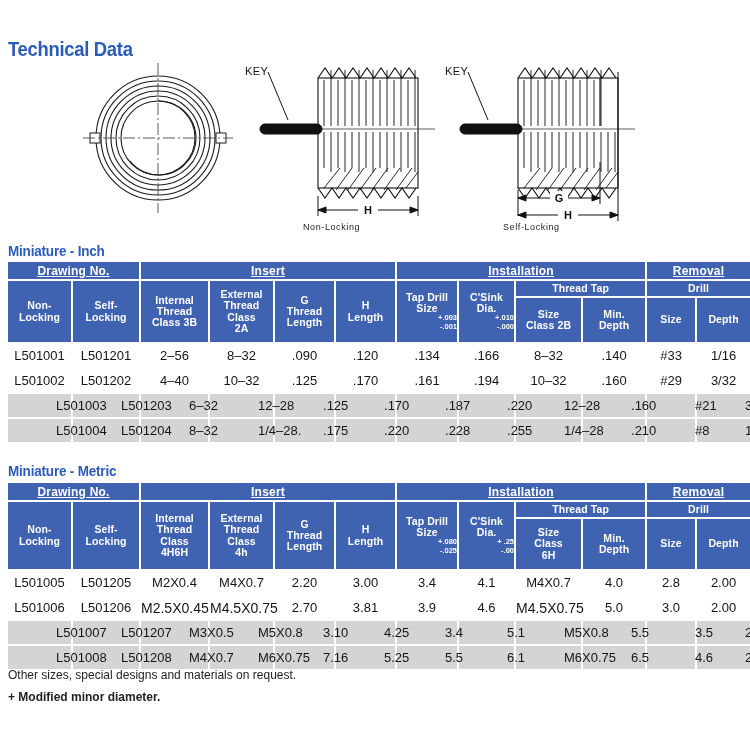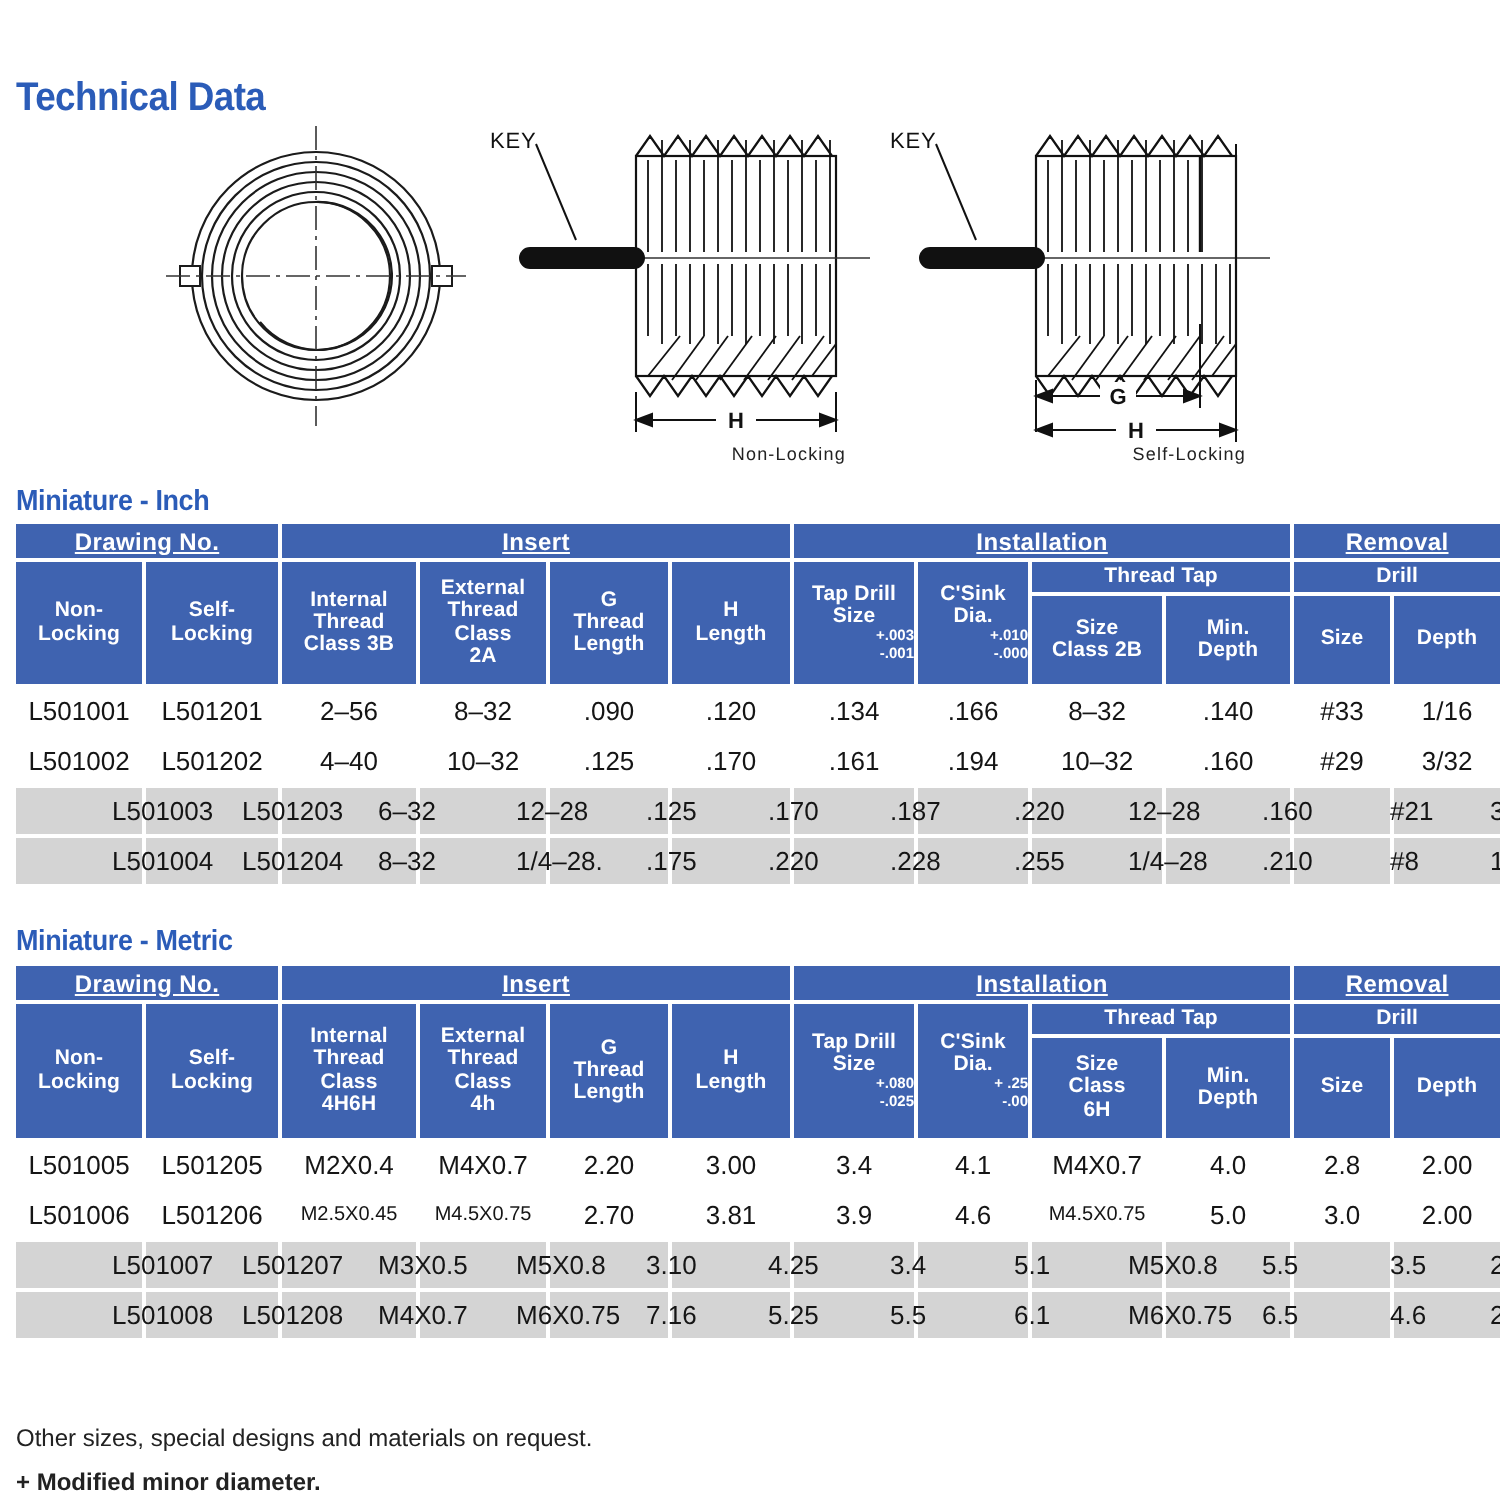--- a/index.html
+++ b/index.html
@@ -38,21 +38,21 @@
     height: 200px;
   }
   .diagram {
     position: absolute;
   }
   .diag-caption {
     position: absolute;
     font-size: 9px;
     color: #222;
     letter-spacing: 0.6px;
-    text-align: right;
+    text-align: left;
     width: 120px;
   }
   .key-label {
     position: absolute;
     font-size: 11px;
     color: #111;
     letter-spacing: 0.4px;
   }
 
   
@@ -116,30 +116,29 @@
     height: 23px;
     color: #151515;
     background: #ffffff;
     white-space: nowrap;
   }
   tr.shaded .dcell {
     background: #D4D4D4;
     padding-left: 48px;
   }
   .dcell.sm {
-    font-size: 10px;
+    font-size: 14px;
     margin-top: 42px;
   }
 
   .footnote {
     position: absolute;
     left: 8px;
     font-size: 12px;
     color: #222;
-    margin-top: 44px;
   }
 </style>
 </head>
 <body>
 
 <div class="page-title">Technical Data</div>
 
 <div class="diagrams">
 
   <svg class="diagram" style="left:78px; top:18px;" width="160" height="160" viewBox="0 0 160 160">

